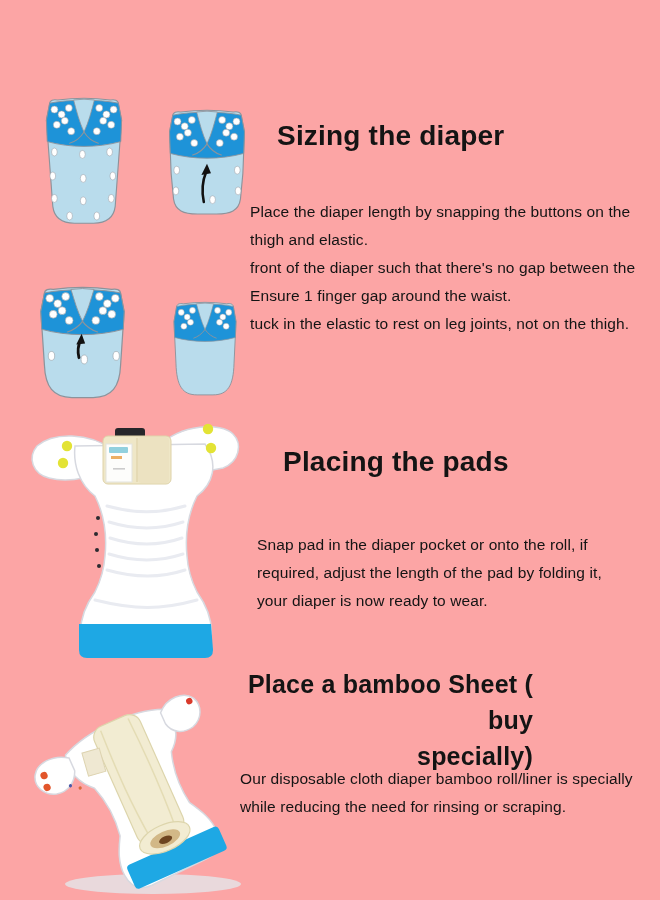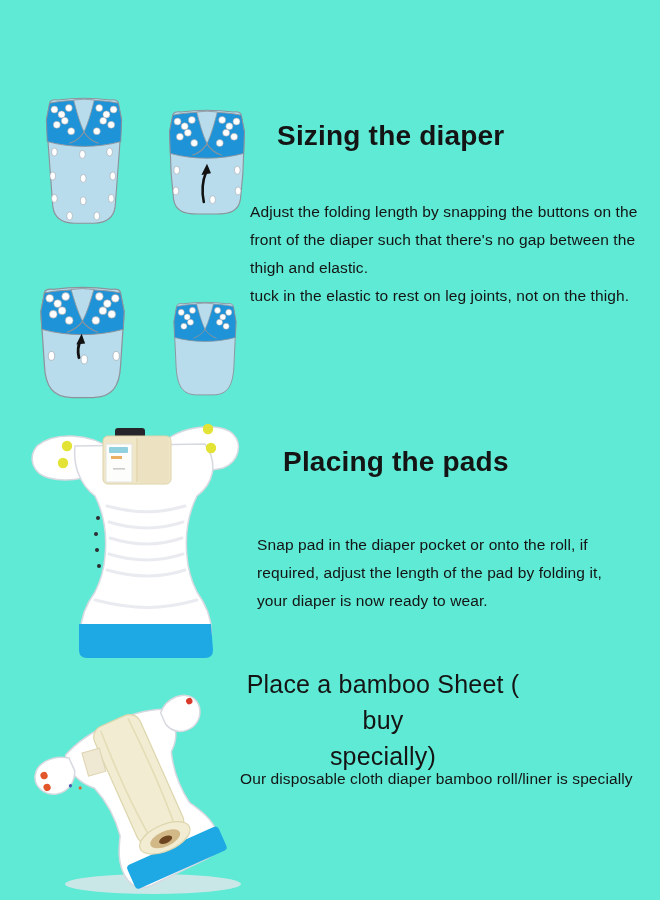--- a/index.html
+++ b/index.html
@@ -1,22 +1,22 @@
 <!DOCTYPE html>
 <html style="--text: #141414; --diaper-dark: #1e93d8; --diaper-light: #b9dcec; --diaper-outline: #8d939b; --band-blue: #1ea8e4; --pad-cream: #efe7c7; --pad-fold: #ded2a8; --roll-cream: #f2ecd2; --roll-inner: #d2b887; --roll-core: #6d4420; --snap-yellow: #e3e335; --snap-orange: #e2562b; --snap-red: #d93a2b; --photo-line: #d7d9e0; --ruffle: #e9ebf1; --shadow: #e3e6ea; --speck: #2b2b30; --tag-print-teal: #7ec8d8; --tag-print-orange: #e8a04a;"><head>
 <meta charset="utf-8">
 <style>
   html,body{margin:0;padding:0;background:#fff;}
   #canvas{
-    position:relative;width:660px;height:900px;background:#5eead4;overflow:hidden;
+    position:relative;width:660px;height:900px;background:#fca5a5;overflow:hidden;
     font-family:"Liberation Sans", sans-serif;color:var(--text,#141414);
   }
   .abs{position:absolute;}
   .title{font-weight:bold;font-size:28px;letter-spacing:.2px;white-space:nowrap;}
-  .title-sm{font-weight:normal;font-size:25px;letter-spacing:.2px;text-align:center;line-height:36px;}
+  .title-sm{font-weight:bold;font-size:25px;letter-spacing:.2px;text-align:right;line-height:36px;}
   .bodytext{font-size:15.5px;line-height:28px;letter-spacing:.1px;}
   .bodytext div{white-space:nowrap;}
 
   
   .cl{fill:var(--diaper-light);stroke:var(--diaper-outline);stroke-width:1.4;}
   .cd{fill:var(--diaper-dark);stroke:var(--diaper-outline);stroke-width:1.1;}
   .notch{fill:var(--diaper-light);stroke:var(--diaper-outline);stroke-width:1;}
   .seam{fill:none;stroke:var(--diaper-outline);stroke-width:1.4;stroke-linecap:round;}
   .wdot{fill:#fff;stroke:#98a0a8;stroke-width:.7;}
   .odot{fill:#fff;stroke:#98a0a8;stroke-width:.7;}
@@ -155,23 +155,24 @@
         <circle class="wdot" cx="77" cy="25" r="4.6"></circle>
       <circle class="wdot" cx="69" cy="15" r="4.6"></circle>
         <circle class="wdot" cx="82" cy="39" r="4.6"></circle>
       <circle class="wdot" cx="72" cy="33" r="4.6"></circle>
     </g>
   </svg>
 
   <div class="abs title" style="left:277px;top:120px">Sizing the diaper</div>
 
   <div class="abs bodytext" style="left:250px;top:198px">
-    <div>Adjust the folding length by snapping the buttons on the</div>
+    <div>Place the diaper length by snapping the buttons on the</div>
+    <div>thigh and elastic.</div>
     <div>front of the diaper such that there's no gap between the</div>
-    <div>thigh and elastic.</div>
+    <div>Ensure 1 finger gap around the waist.</div>
     <div>tuck in the elastic to rest on leg joints, not on the thigh.</div>
   </div>
 
   <svg class="abs" style="left:25px;top:420px" width="220" height="240" viewBox="0 0 220 240">
     <rect x="90" y="8" width="30" height="11" rx="3" fill="#26262a"></rect>
     <path class="ph" d="M88,30 C64,12 28,12 12,26 C2,38 8,54 24,58 C46,64 74,56 88,44 Z"></path>
     <path class="ph" d="M134,26 C156,4 196,2 208,14 C218,24 214,42 198,48 C176,54 148,48 134,38 Z"></path>
     <path class="ph" d="M50,26 L180,24 C194,44 188,64 172,76 C162,96 160,116 162,136 C163,152 167,162 172,172 C182,186 188,202 186,218 C184,232 176,236 164,236 L80,236 C66,236 58,232 56,218 C54,202 60,186 70,172 C75,162 79,152 80,136 C82,116 80,96 70,76 C54,64 48,44 50,26 Z"></path>
     <g>
       <path class="ruf" d="M82,86 C110,94 134,94 160,86"></path>
@@ -243,15 +244,16 @@
       <g>
         <circle class="snapO" cx="34" cy="50" r="3.6"></circle>
           <circle class="snapO" cx="32" cy="62" r="3.6"></circle>
         <circle class="snapR" cx="197" cy="41" r="3.2"></circle>
       </g>
     </g>
   </svg>
 
   <div class="abs bodytext" style="left:240px;top:765px">
     <div>Our disposable cloth diaper bamboo roll/liner is specially</div>
+    <div>while reducing the need for rinsing or scraping.</div>
   </div>
 
 </div>
 
 </body></html>

